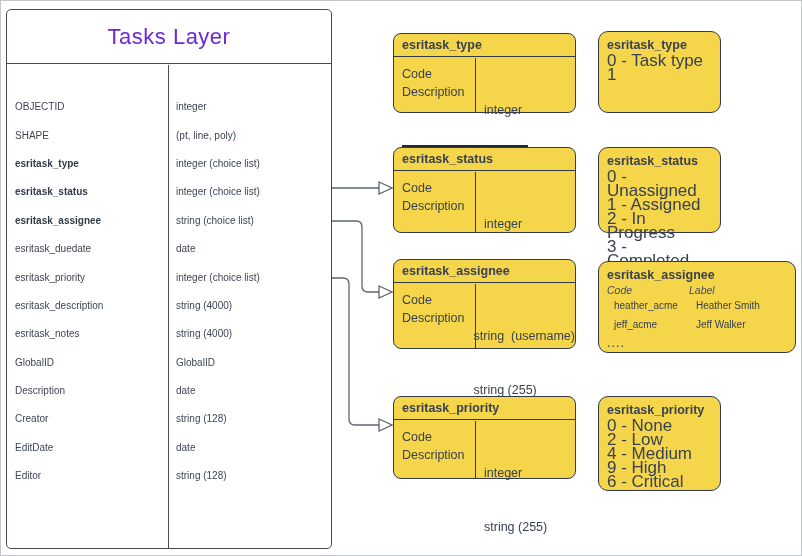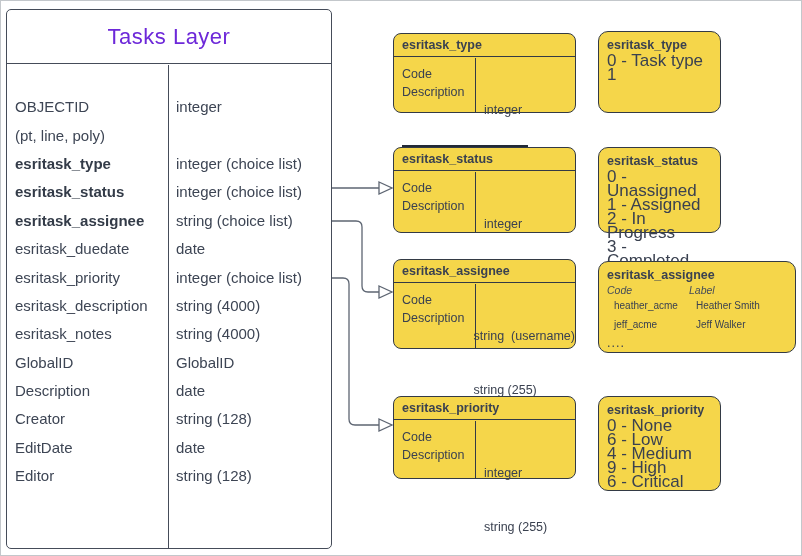--- a/index.html
+++ b/index.html
@@ -23,21 +23,21 @@
     background:#fff;border:1.5px solid var(--line);border-radius:5px;
   }
   .tasks-title{
     margin:0;height:53px;display:flex;align-items:center;justify-content:center;
     font-size:22px;font-weight:400;color:#6d28d9;letter-spacing:.5px;
     border-bottom:1.5px solid var(--line);
   }
   .tasks-body{position:absolute;top:54.5px;bottom:0;left:0;right:0;}
   .col-divider{position:absolute;left:161px;top:0;bottom:0;width:1px;background:var(--line);}
   .fields{padding-top:28px;}
-  .frow{display:flex;height:28.4px;align-items:center;font-size:15px;}
+  .frow{display:flex;height:28.4px;align-items:center;font-size:10px;}
   .frow .fname{width:161px;padding-left:8px;box-sizing:border-box;}
   .frow .ftype{padding-left:8px;}
   .frow.bold .fname{font-weight:bold;color:#333b48;}
 
   
   .schema-box{
     position:absolute;left:392px;width:183px;box-sizing:border-box;
     background:var(--yellow);border:1.5px solid var(--ink);border-radius:8px;color:#3a4150;
   }
   .sb-header{
@@ -96,20 +96,21 @@
   <section class="tasks-table">
     <h1 class="tasks-title">Tasks Layer</h1>
     <div class="tasks-body">
       <div class="col-divider"></div>
       <div class="fields">
           <div class="frow">
             <span class="fname">OBJECTID</span>
             <span class="ftype">integer</span>
           </div>
           <div class="frow">
+            <span class="fname">SHAPE</span>
             <span class="ftype">(pt, line, poly)</span>
           </div>
           <div class="frow bold">
             <span class="fname">esritask_type</span>
             <span class="ftype">integer (choice list)</span>
           </div>
           <div class="frow bold">
             <span class="fname">esritask_status</span>
             <span class="ftype">integer (choice list)</span>
           </div>
@@ -260,20 +261,20 @@
           <span>Jeff Walker</span>
         </div>
       </div>
     <div class="db-more">....</div>
   </section>
 
   <section class="domain-box" id="db-priority">
     <div class="db-title">esritask_priority</div>
     <div>
         <div class="dline">0 - None</div>
-        <div class="dline">6 - Low</div>
+        <div class="dline">2 - Low</div>
         <div class="dline">4 - Medium</div>
         <div class="dline">9 - High</div>
         <div class="dline">6 - Critical</div>
       </div>
   </section>
 
 </div>
 
 </body></html>

